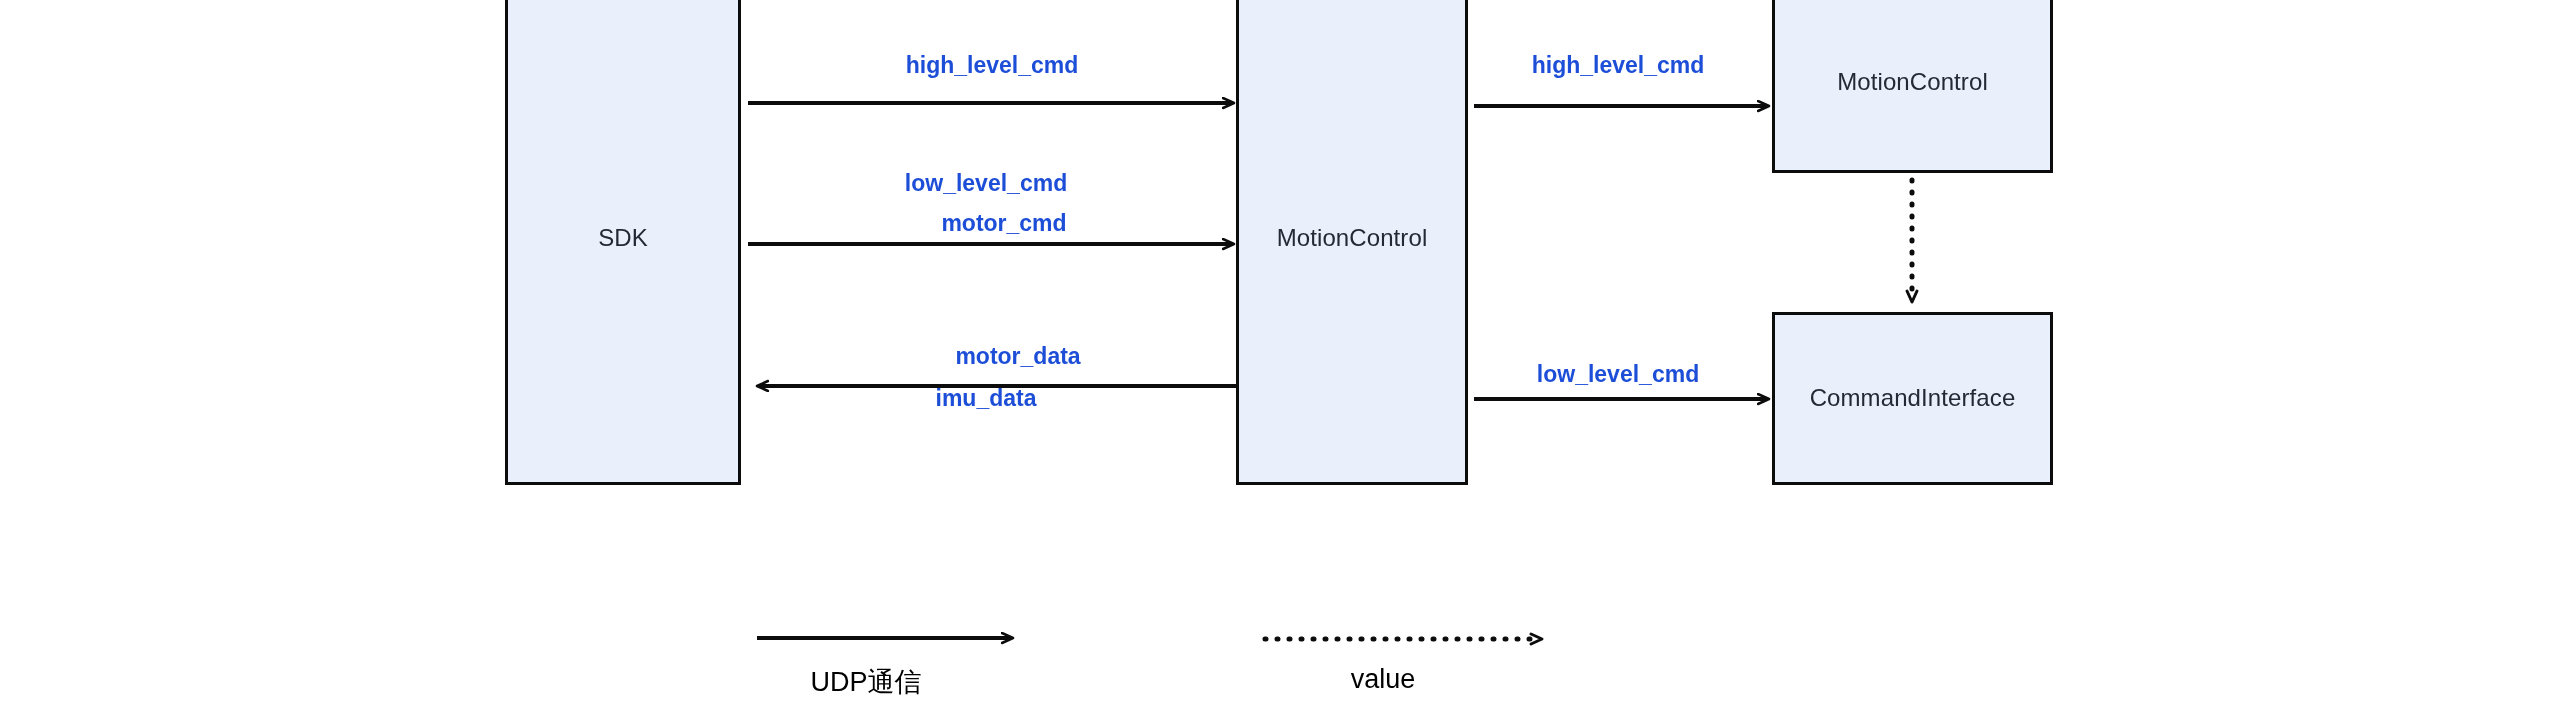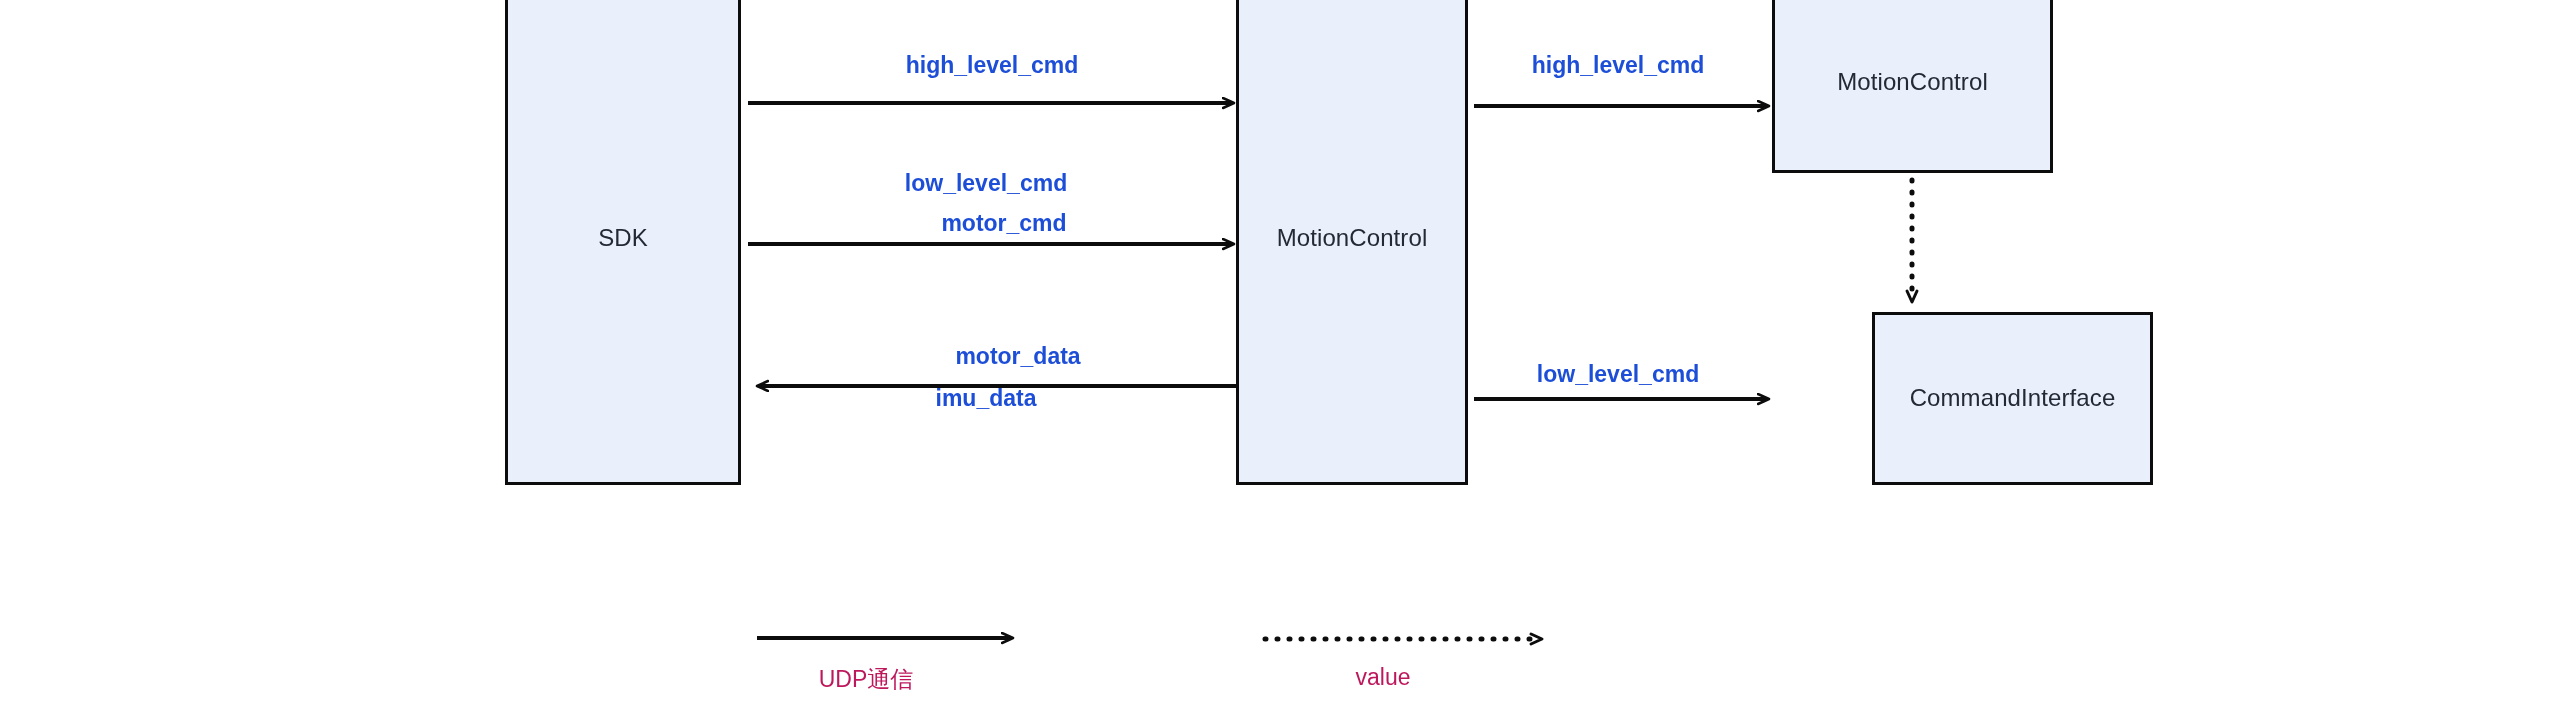--- a/index.html
+++ b/index.html
@@ -29,21 +29,21 @@
     font-size: 24px;
     letter-spacing: 0.1px;
     color: #232a36;
     text-align: center;
     line-height: 1.2;
   }
   
   #node-sdk       { left: 505px;  top: -8px;  width: 236px; height: 493px; }
   #node-robot     { left: 1236px; top: -8px;  width: 232px; height: 493px; }
   #node-motion    { left: 1772px; top: -8px;  width: 281px; height: 181px; }
-  #node-command   { left: 1872px; top: 312px; width: 281px; height: 173px; }
+  #node-command   { left: 1772px; top: 312px; width: 281px; height: 173px; }
 
   .edge-label {
     position: absolute;
     font-size: 23px;
     color: #1d4ed8;
     white-space: nowrap;
     text-align: center;
     line-height: 1.25;
     transform: translateX(-50%);
     font-weight: bold;
@@ -52,22 +52,22 @@
     position: absolute;
     left: 0;
     top: 0;
     width: 2560px;
     height: 728px;
     overflow: visible;
     pointer-events: none;
   }
   .legend-label {
     position: absolute;
-    font-size: 23px;
-    color: #be185d;
+    font-size: 27px;
+    color: #000000;
     white-space: nowrap;
     transform: translateX(-50%);
     text-align: center;
   }
 </style>
 </head>
 <body>
 
 <div id="canvas">
 

